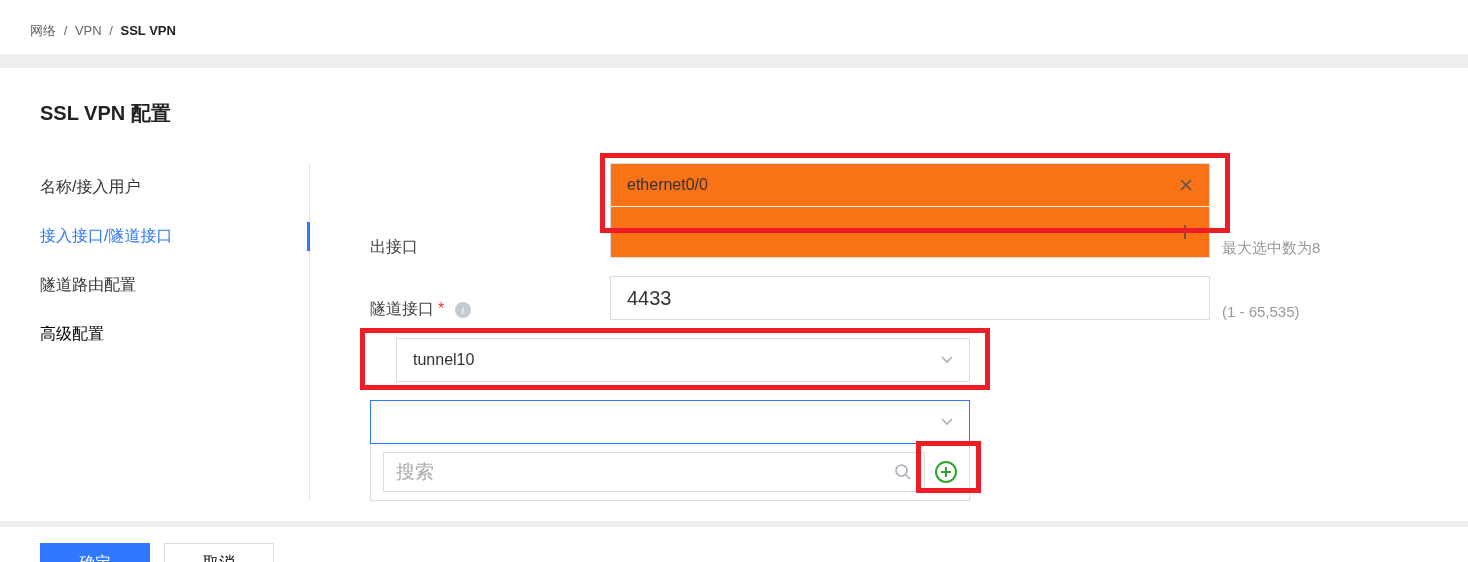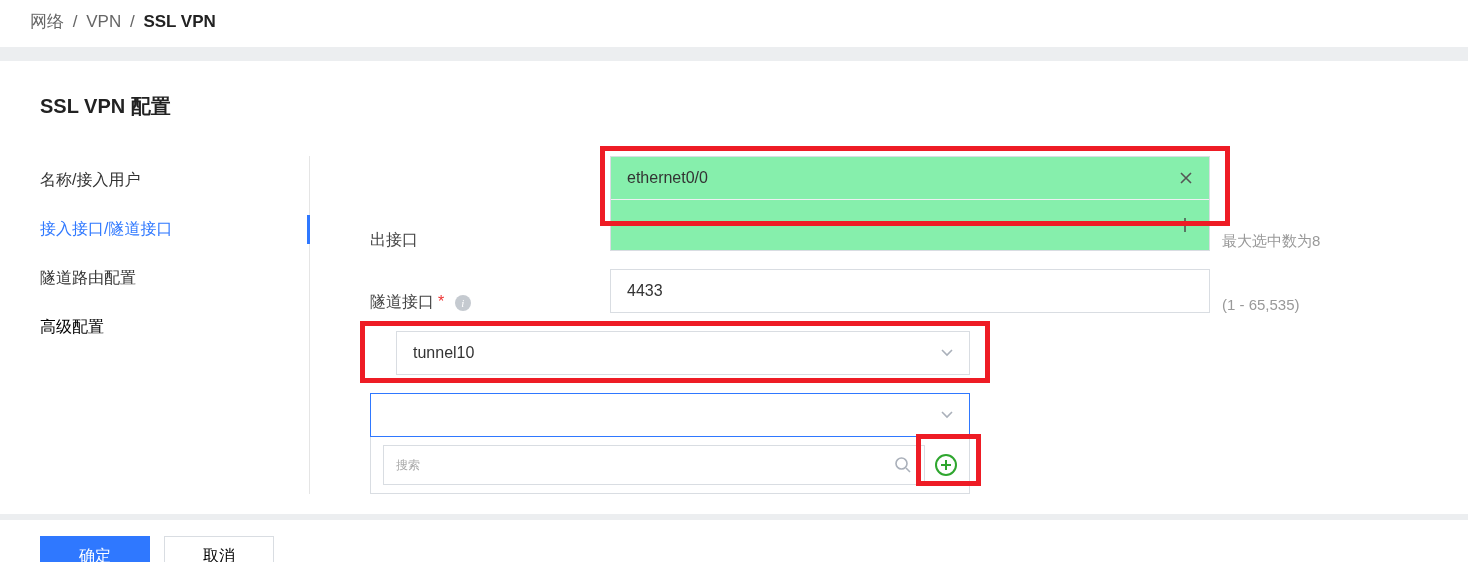--- a/index.html
+++ b/index.html
@@ -1,18 +1,18 @@
 <!DOCTYPE html>
 <html><head>
   <meta charset="utf-8">
   <style>
     * { box-sizing: border-box; margin: 0; padding: 0; }
     body { font-family: "Microsoft YaHei", Arial, sans-serif; font-size: 14px; color: #333; background: #fff; }
     
-    .breadcrumb { padding: 10px 30px 14px; color: #666; font-size: 17px; }
+    .breadcrumb { padding: 22px 30px 14px; color: #666; font-size: 13px; }
     .breadcrumb .sep { margin: 0 4px; }
     .breadcrumb .current { font-weight: bold; color: #222; }
     
     .gray-bar { height: 14px; background: #eceef0; }
     
     .content { background: #fff; padding: 32px 40px 20px; }
     .page-title { font-size: 20px; font-weight: bold; color: #222; margin-bottom: 36px; }
     
     .layout { display: flex; }
     .sidebar { width: 270px; padding-right: 20px; border-right: 1px solid #e5e5e5; }
@@ -22,35 +22,35 @@
     .sidebar-item.link { color: #000000; }
     
     .form { flex: 1; padding-left: 60px; }
     .form-row { display: flex; align-items: flex-end; margin-bottom: 18px; position: relative; }
     .form-label { width: 240px; padding-top: 10px; font-size: 16px; color: #444; }
     .required { color: #e33; margin-left: 4px; }
     .info-icon { display: inline-flex; align-items: center; justify-content: center; width: 16px; height: 16px; border-radius: 50%; background: #c5cad0; color: #fff; font-size: 11px; font-style: italic; margin-left: 6px; font-family: Georgia, serif; vertical-align: middle; }
     .form-field { width: 600px; position: relative; }
     .form-hint { color: #999; font-size: 15px; padding-top: 10px; margin-left: 12px; }
     
-    .multi-select { border: 1px solid #d9dde2; background: #86efac; }
+    .multi-select { border: 1px solid #d9dde2; background: #f97316; }
     .multi-tag { display: flex; align-items: center; justify-content: space-between; padding: 12px 16px; border-bottom: 1px solid #eef0f2; font-size: 16px; color: #333; }
     .clear-x { cursor: pointer; color: #555; }
     .multi-add { height: 50px; display: flex; align-items: center; justify-content: flex-end; padding: 0 16px; }
     .plus-icon { font-size: 20px; color: #444; cursor: pointer; }
     
-    .text-input { width: 100%; height: 44px; border: 1px solid #d9dde2; padding: 0 16px; font-size: 16px; color: #333; outline: none; }
+    .text-input { width: 100%; height: 44px; border: 1px solid #d9dde2; padding: 0 16px; font-size: 20px; color: #333; outline: none; }
     
     .select-box { width: 100%; height: 44px; border: 1px solid #d9dde2; padding: 0 16px; display: flex; align-items: center; justify-content: space-between; font-size: 16px; color: #333; cursor: pointer; background: #fff; }
     .select-box.focused { border: 1px solid #2f78ff; }
     .caret { color: #aab0ba; }
     
     .dropdown-panel { border: 1px solid #d9dde2; border-top: none; background: #fff; padding: 8px 12px; display: flex; align-items: center; gap: 10px; }
     .search-wrap { flex: 1; display: flex; align-items: center; border: 1px solid #d9dde2; height: 40px; padding: 0 12px; }
-    .search-inp { flex: 1; border: none; outline: none; font-size: 12px; color: #333; }
+    .search-inp { flex: 1; border: none; outline: none; font-size: 19px; color: #333; }
     .search-inp::placeholder { color: #aaa; }
     .search-mag { color: #aab0ba; }
     .add-circle { width: 22px; height: 22px; border: 2px solid #2fa62f; border-radius: 50%; display: flex; align-items: center; justify-content: center; color: #2fa62f; font-size: 16px; font-weight: bold; cursor: pointer; line-height: 1; }
     
     .highlight-red { position: absolute; border: 5px solid #ee1c25; pointer-events: none; z-index: 10; }
     .hl1 { left: -10px; top: -10px; width: 630px; height: 80px; }
     .hl2 { left: -10px; top: -10px; width: 630px; height: 62px; }
     .hl3 { position: absolute; border: 5px solid #ee1c25; left: 545px; top: -3px; width: 65px; height: 52px; z-index: 10; pointer-events: none; }
     
     .footer { padding: 16px 40px; background: #fff; display: flex; gap: 14px; }

